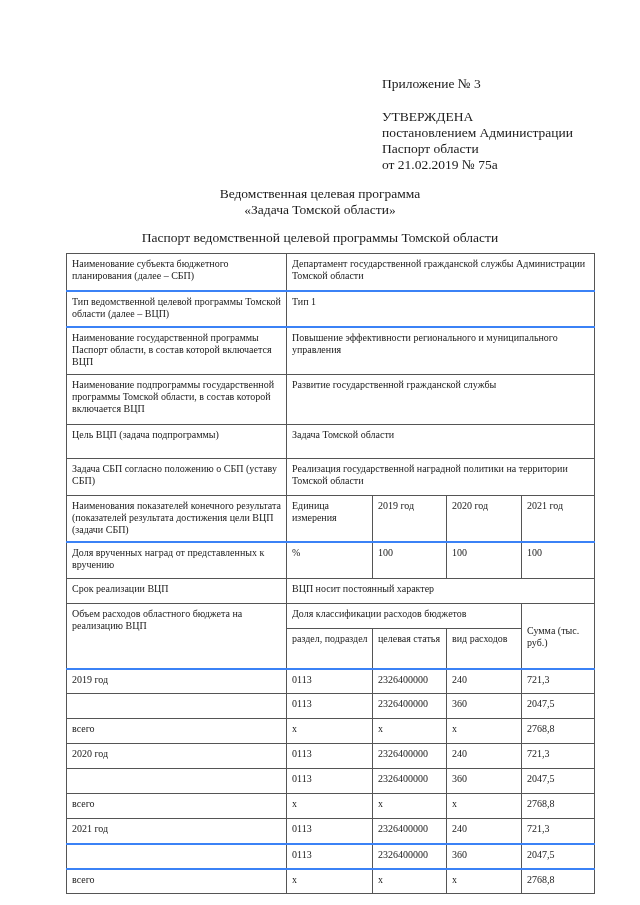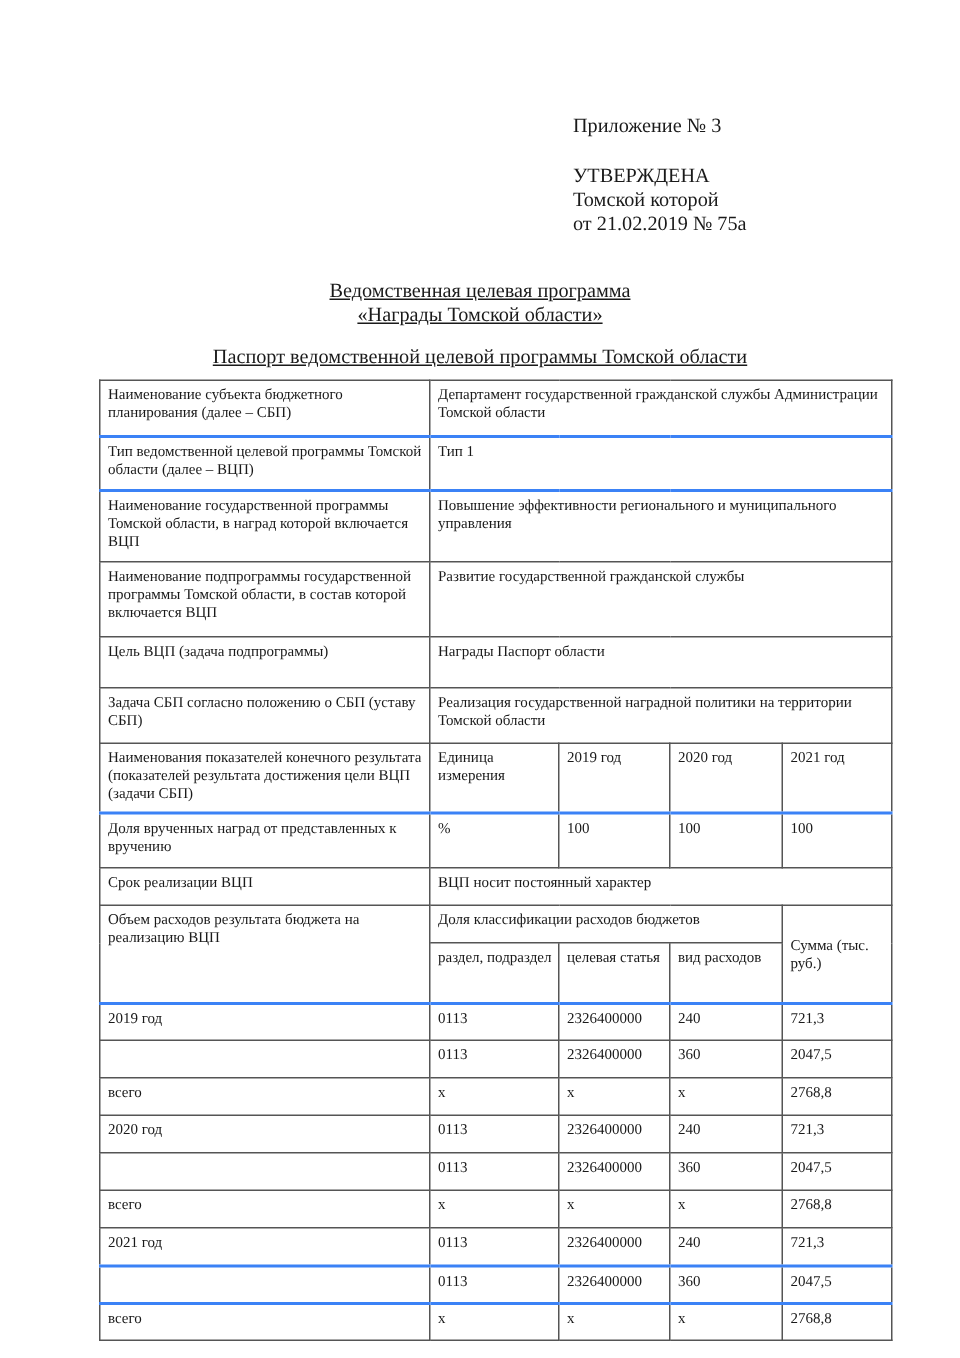--- a/index.html
+++ b/index.html
@@ -1,43 +1,44 @@
 <!DOCTYPE html>
 <html><head>
 <meta charset="utf-8">
 <style>
   html, body { margin:0; padding:0; background:#ffffff; }
   body { width:640px; height:905px; position:relative; overflow:hidden;
          font-family:"Liberation Serif", "DejaVu Serif", serif; color:#1a1a1a; }
   .approval { position:absolute; left:382px; top:76px; font-size:13.5px; line-height:16px; }
   .approval .gap { height:17px; }
-  .titles { position:absolute; left:0; width:640px; text-align:center; font-size:13.5px; line-height:16px;text-decoration:underline; }
+  .titles { position:absolute; left:0; width:640px; text-align:center; font-size:13.5px; line-height:16px; }
   .t1 { top:186px; }
   .t3 { top:230px;text-align:center; }
   table.passport { position:absolute; left:66px; top:253px; width:528px;
          border-collapse:collapse; font-size:10px; line-height:12px; table-layout:fixed; }
   table.passport td { border:1px solid #555; padding:4px 4px 2px 5px; vertical-align:top; }
   table.passport td.c { text-align:left; }
   table.passport td.mid { vertical-align:middle; }
   table.passport tr.sep td { border-top:2px solid #3b82f6; }
 </style>
 </head>
 <body>
 
 <div class="approval">
   <div>Приложение № 3</div>
   <div class="gap"></div>
   <div>УТВЕРЖДЕНА</div>
-  <div>Томской которой</div>
+  <div>постановлением Администрации</div>
+  <div>Паспорт области</div>
   <div>от 21.02.2019 № 75а</div>
 </div>
 
 <div class="titles t1">
   <div>Ведомственная целевая программа</div>
-  <div>«Награды Томской области»</div>
+  <div>«Задача Томской области»</div>
 </div>
 <div class="titles t3">Паспорт ведомственной целевой программы Томской области</div>
 
 <table class="passport">
   <colgroup>
     <col style="width:220px">
       <col style="width:86px">
       <col style="width:74px">
       <col style="width:75px">
       <col style="width:73px">
@@ -45,30 +46,30 @@
   <tbody>
       <tr style="height:37px">
     <td>Наименование субъекта бюджетного планирования (далее – СБП)</td>
     <td colspan="4">Департамент государственной гражданской службы Администрации Томской области</td>
   </tr>
   <tr class="sep" style="height:36px">
     <td>Тип ведомственной целевой программы Томской области (далее – ВЦП)</td>
     <td colspan="4">Тип 1</td>
   </tr>
   <tr class="sep" style="height:48px">
-    <td>Наименование государственной программы Томской области, в наград которой включается ВЦП</td>
+    <td>Наименование государственной программы Паспорт области, в состав которой включается ВЦП</td>
     <td colspan="4">Повышение эффективности регионального и муниципального управления</td>
   </tr>
   <tr style="height:50px">
     <td>Наименование подпрограммы государственной программы Томской области, в состав которой включается ВЦП</td>
     <td colspan="4">Развитие государственной гражданской службы</td>
   </tr>
   <tr style="height:34px">
     <td>Цель ВЦП (задача подпрограммы)</td>
-    <td colspan="4">Награды Паспорт области</td>
+    <td colspan="4">Задача Томской области</td>
   </tr>
   <tr style="height:37px">
     <td>Задача СБП согласно положению о СБП (уставу СБП)</td>
     <td colspan="4">Реализация государственной наградной политики на территории Томской области</td>
   </tr>
   <tr style="height:46px">
     <td>Наименования показателей конечного результата (показателей результата достижения цели ВЦП (задачи СБП)</td>
     <td class="c">Единица измерения</td>
     <td class="c">2019 год</td>
     <td class="c">2020 год</td>
@@ -79,21 +80,21 @@
     <td class="c">%</td>
     <td class="c">100</td>
     <td class="c">100</td>
     <td class="c">100</td>
   </tr>
   <tr style="height:25px">
     <td>Срок реализации ВЦП</td>
     <td colspan="4">ВЦП носит постоянный характер</td>
   </tr>
   <tr style="height:25px">
-    <td rowspan="2">Объем расходов результата бюджета на реализацию ВЦП</td>
+    <td rowspan="2">Объем расходов областного бюджета на реализацию ВЦП</td>
     <td colspan="3" class="c">Доля классификации расходов бюджетов</td>
     <td rowspan="2" class="c mid">Сумма (тыс. руб.)</td>
   </tr>
   <tr style="height:40px">
     <td class="c">раздел, подраздел</td>
     <td class="c">целевая статья</td>
     <td class="c">вид расходов</td>
   </tr>
   <tr class="sep" style="height:25px">
     <td>2019 год</td>

